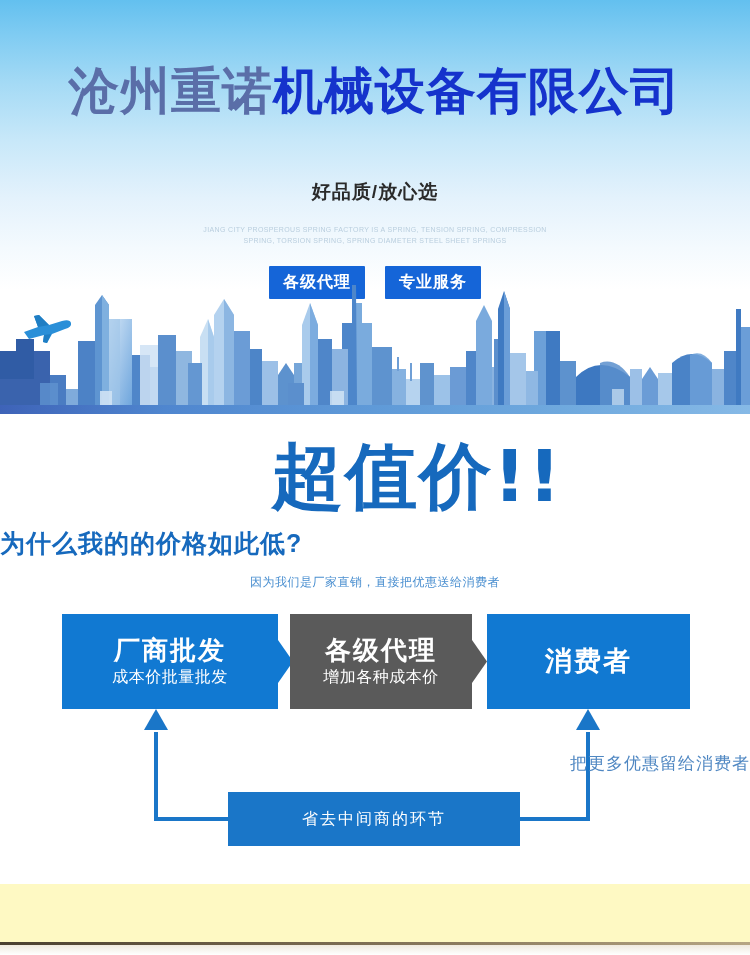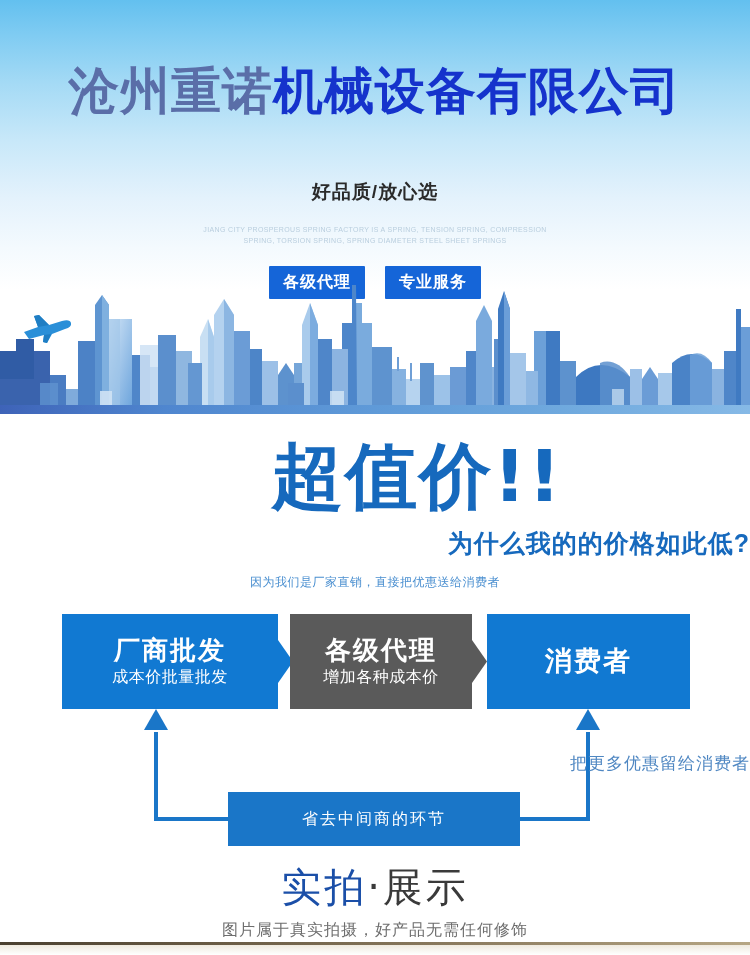--- a/index.html
+++ b/index.html
@@ -68,21 +68,21 @@
   
   .price-wrap{position:absolute;left:0;top:414px;width:750px;height:470px;background:#fff;}
   .price-big{
     position:absolute;left:0;top:22px;width:750px;text-align:center;
     font-size:72px;line-height:80px;font-weight:700;color:#1669bd;
     letter-spacing:2px;white-space:nowrap;
     font-family:"DejaVu Sans","Liberation Sans",sans-serif;
     margin-left:42px;
   }
   .price-q{
-    position:absolute;left:0;top:113px;width:750px;text-align:right;
+    position:absolute;left:0;top:113px;width:750px;text-align:left;
     font-size:25px;line-height:32px;font-weight:700;color:#1669bd;
     letter-spacing:1px;white-space:nowrap;
   }
   .price-d{
     position:absolute;left:0;top:155px;width:750px;text-align:center;
     font-size:12px;line-height:26px;font-weight:500;color:#4a8fd0;
     letter-spacing:.5px;white-space:nowrap;
   }
 
   
@@ -314,23 +314,17 @@
 
       <div class="fbox three">
         <div class="ft">消费者</div>
       </div>
 
       <div class="loop-label">把更多优惠留给消费者</div>
       <div class="loop-box">省去中间商的环节</div>
     </div>
   </div>
 
-  <div class="show">
-    <div class="show-title">
-      <span class="s-blue">实拍</span><span class="s-dark">·展示</span>
-    </div>
-    <div class="show-sub">图片属于真实拍摄，好产品无需任何修饰</div>
-  </div>
 
   <div class="rule"></div>
   <div class="rule2"></div>
 
 </div>
 
 </body></html>

